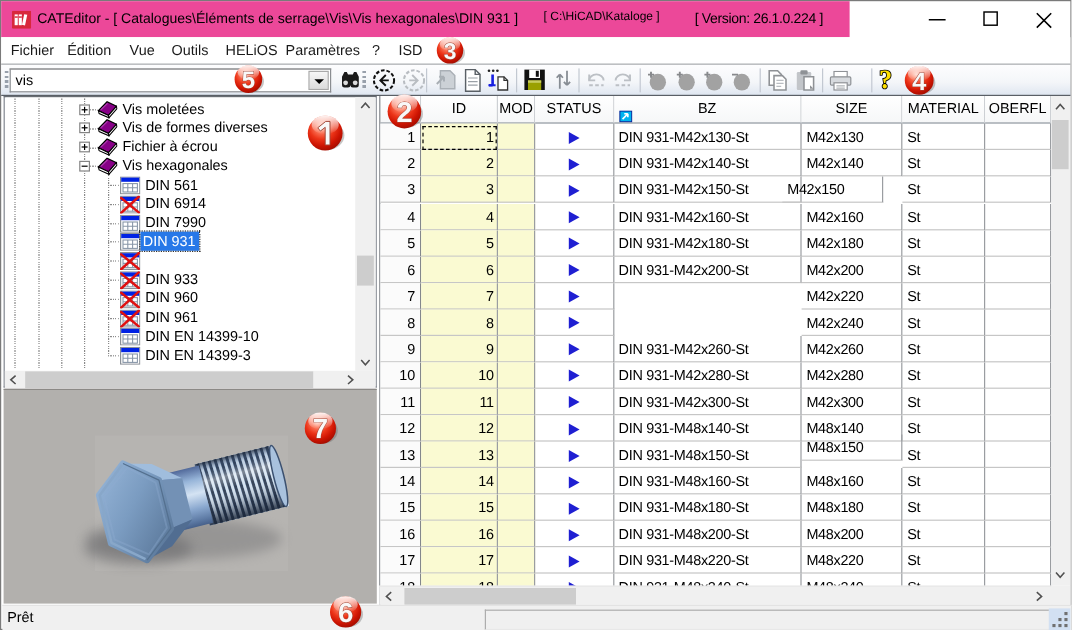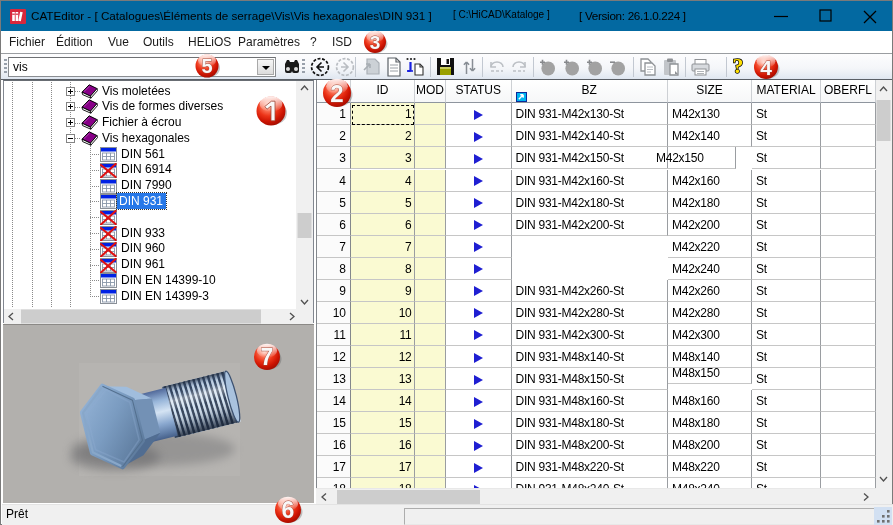--- a/index.html
+++ b/index.html
@@ -1,20 +1,20 @@
 <!DOCTYPE html>
 <html><head><meta charset="utf-8">
 <style>
 * { margin:0; padding:0; box-sizing:border-box; }
 html,body { width:893px; height:525px; overflow:hidden; }
 body { font-family:"Liberation Sans", sans-serif; font-size:12px; color:#000; background:#fff; position:relative; }
 .abs { position:absolute; }
 #win { position:absolute; left:0; top:0; width:893px; height:525px; border:1px solid #7a7a7a; background:#fff; }
 
-#title { position:absolute; left:0; top:0; width:891px; height:30px; background:#0369a1; }
+#title { position:absolute; left:0; top:0; width:707px; height:30px; background:#ec4899; }
 #title .txt { position:absolute; left:30px; top:8px; font-size:12px; color:#000; white-space:pre; }
 
 #menubar { position:absolute; left:0; top:30px; width:891px; height:23px; background:#fff; }
 .mi { position:absolute; top:4px; font-size:12px; color:#1a1a1a; }
 #menusep { position:absolute; left:0; top:52px; width:891px; height:1px; background:#9a9da1; }
 
 #toolbar { position:absolute; left:0; top:53px; width:891px; height:26px;
   background:linear-gradient(to bottom,#fdfdfe 0%,#f4f6f9 55%,#e3e9f2 90%,#dbe3ef 100%); }
 .tsep { position:absolute; top:3px; width:1px; height:20px; background:#c2c8d1; }
 .grip { position:absolute; left:3px; top:5px; width:3px; height:16px;

